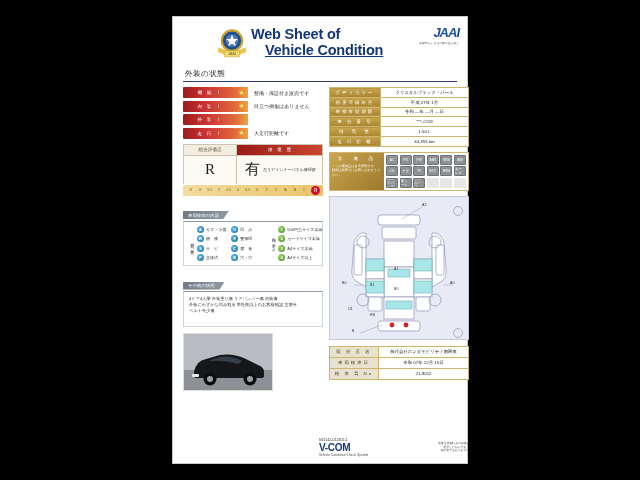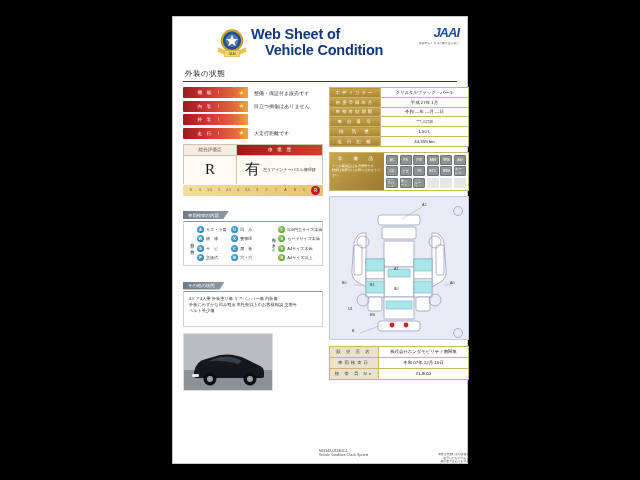--- a/index.html
+++ b/index.html
@@ -14,21 +14,21 @@
     box-shadow:0 0 3px rgba(0,0,0,.4);
   }
   
   .hdr{position:relative;height:60px;}
   .emblem{position:absolute;left:42px;top:10px;width:34px;height:34px;}
   .title{
     position:absolute;left:78px;top:9px;width:140px;
     color:#13377a;font-weight:bold;font-size:14.5px;line-height:16px;
     letter-spacing:-.2px;
   }
-  .title .l2{padding-left:14px;}
+  .title .l2{padding-left:14px;text-decoration:underline;}
   .jaai{position:absolute;right:8px;top:8px;text-align:right;}
   .jaai .mk{color:#1b4f9c;font-weight:bold;font-size:13px;letter-spacing:-1px;font-style:italic;}
   .jaai .sub{color:#555;font-size:2.6px;letter-spacing:.2px;margin-top:1px;}
   .carname{
     position:absolute;left:12px;top:52px;font-size:7.5px;color:#222;letter-spacing:.5px;
   }
   .rule{position:absolute;left:10px;right:10px;top:64px;height:1px;background:#2f3b66;}
   
   .cols{position:absolute;left:10px;right:10px;top:70px;}
   .colL{position:absolute;left:0;top:0;width:140px;}
@@ -449,20 +449,21 @@
             <td class="k">検 査 員 No</td>
             <td class="v">21-9012</td>
           </tr>
         </tbody>
           </table>
       </div>
     </div>
 
     <div class="vcom">
       <div class="vcode">N21142-012402-1</div>
+      <div class="vmark">V-COM</div>
       <div class="vsub">Vehicle Condition Check System</div>
       <div class="vright" style="white-space:pre-line;">本書は検査時点の状態を
 表示したものであり
 保証書ではありません</div>
     </div>
 
   </div>
 </div>
 
 </body></html>

